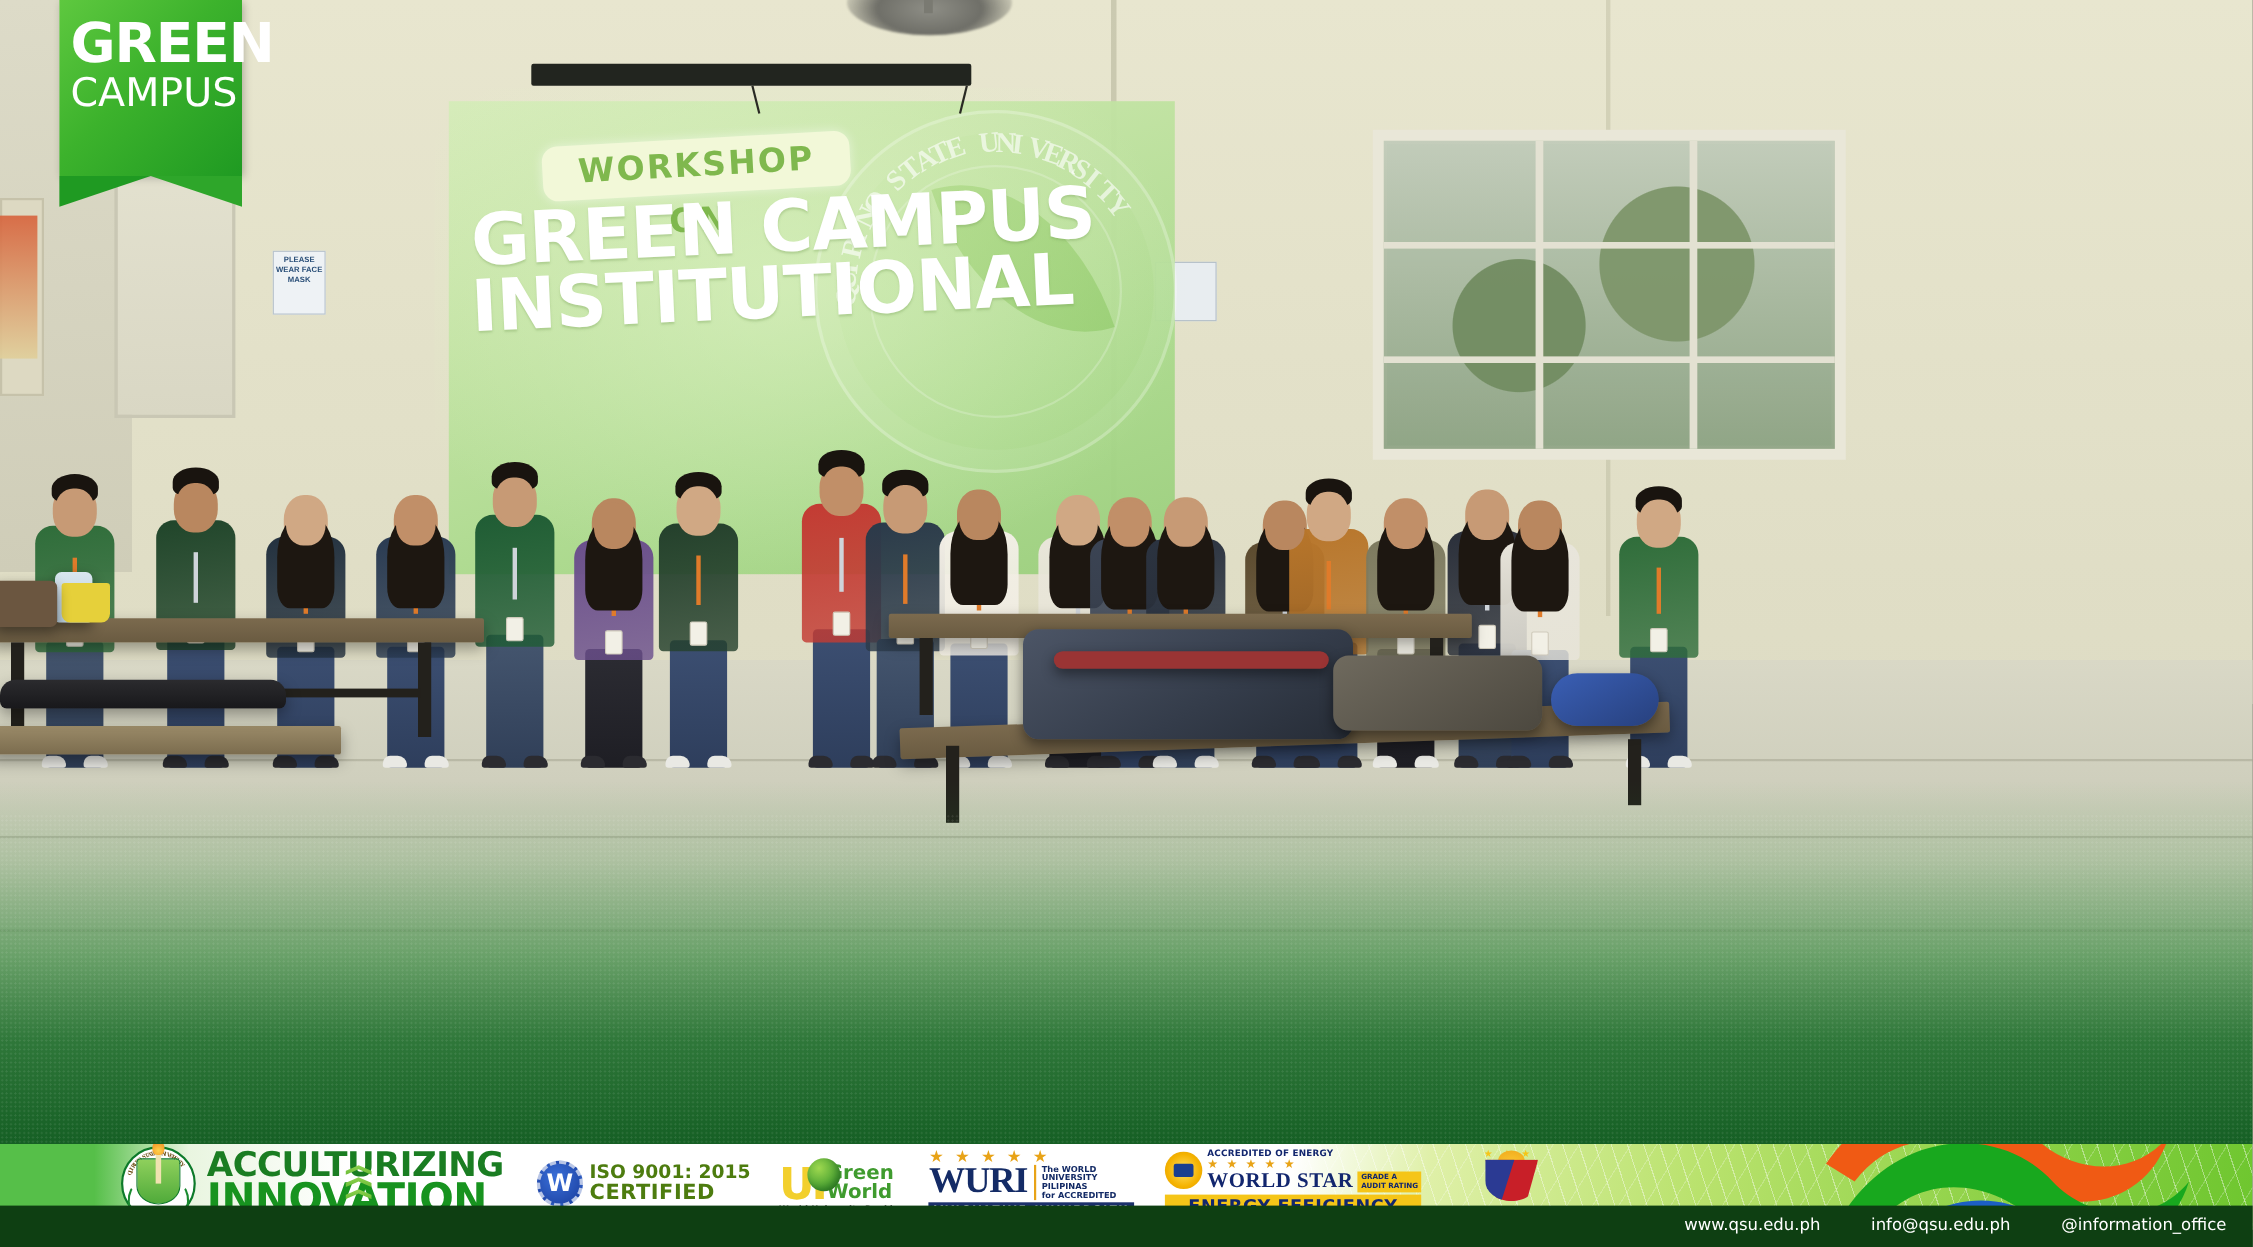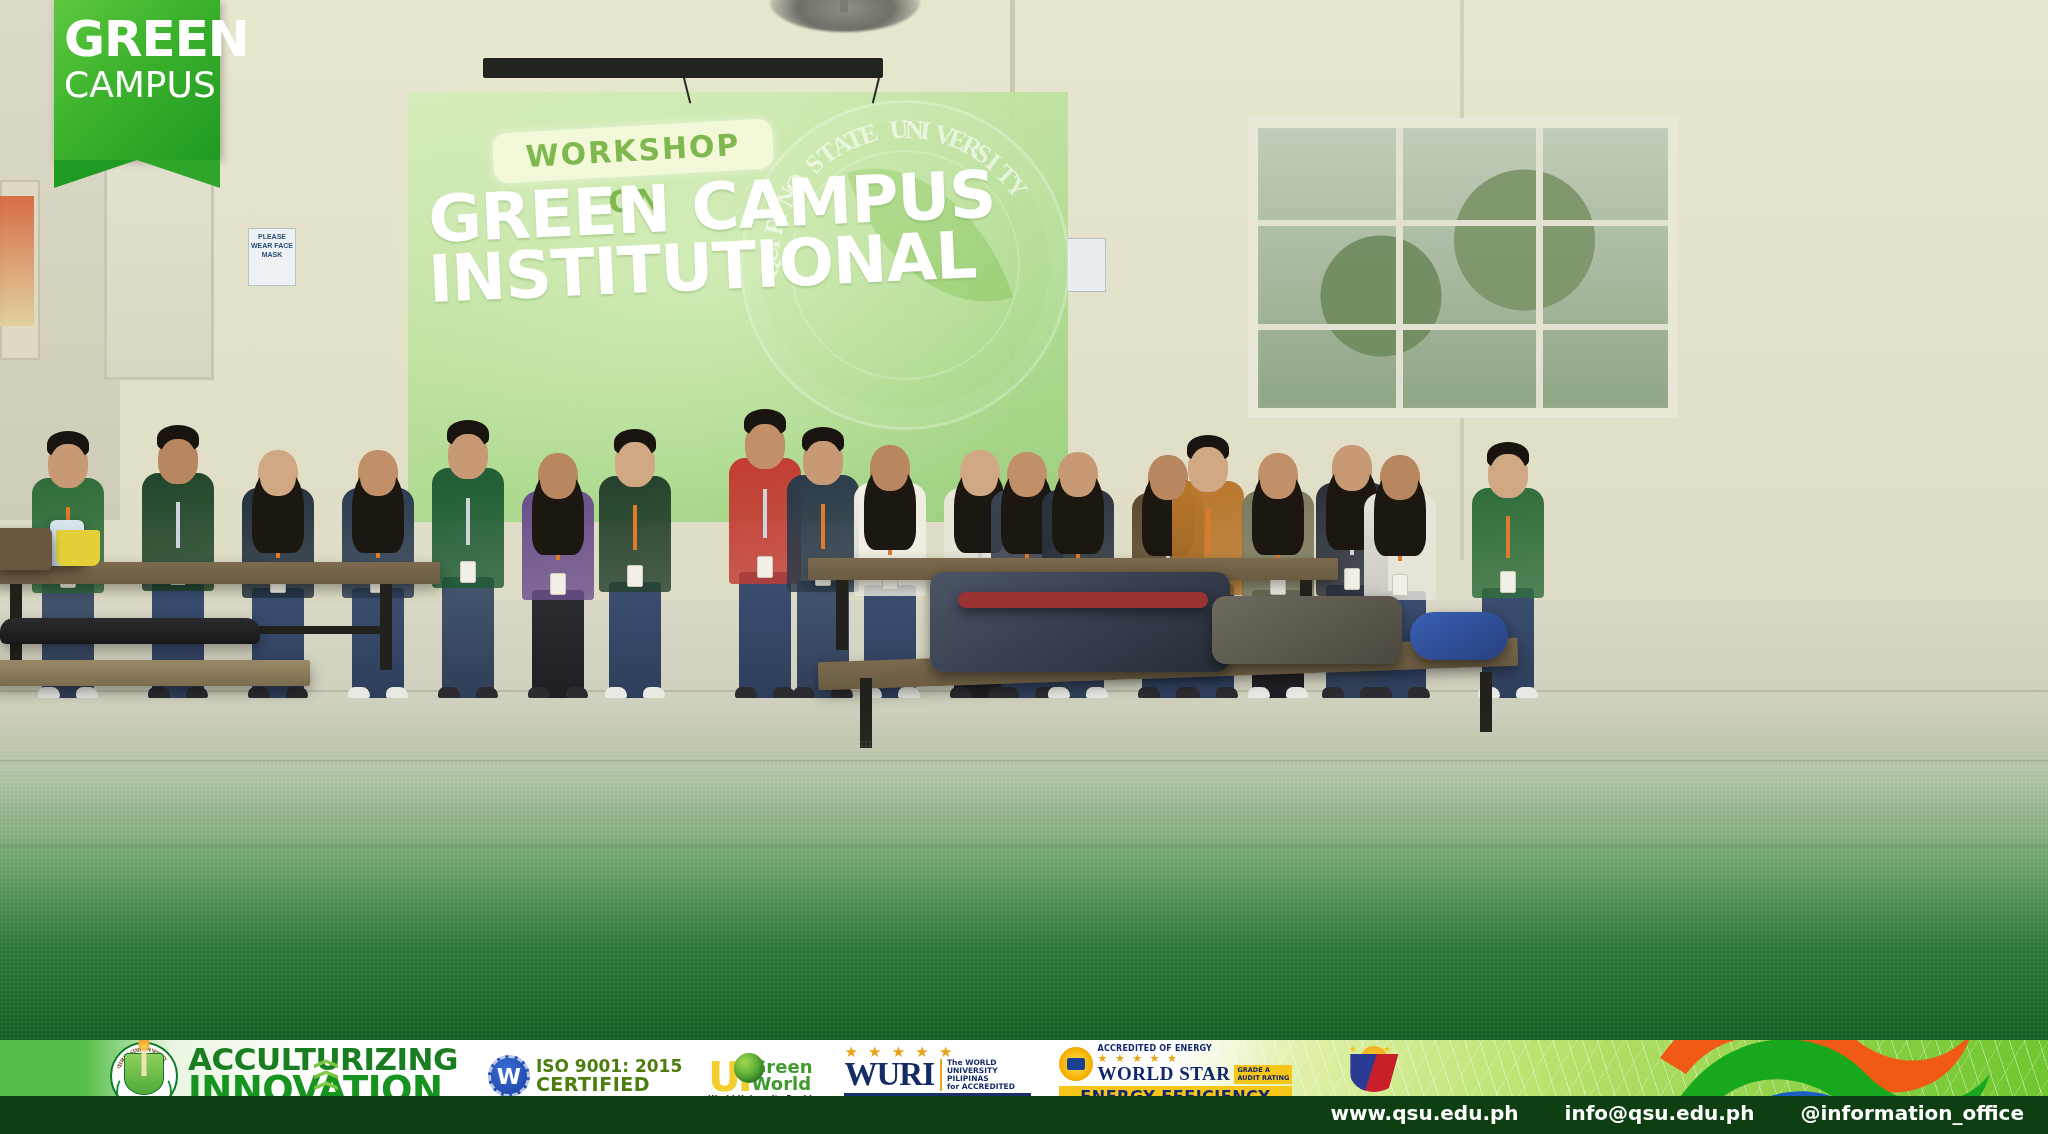--- a/index.html
+++ b/index.html
@@ -160,21 +160,21 @@
   .footer-right { position:absolute; left:930px; top:0; width:1118px; height:78px;
             background:linear-gradient(100deg, #ffffff 0%, #ffffff 22%, #dff0a8 33%, #b9e26d 55%, #8fd248 78%, #6ec62f 100%);
             clip-path:polygon(12% 0, 100% 0, 100% 100%, 0 100%); }
   .footer-right-lines { position:absolute; left:0; top:0; width:100%; height:100%;
             background-image:repeating-linear-gradient(72deg, rgba(255,255,255,.40) 0 1px, rgba(255,255,255,0) 1px 14px),
                              repeating-linear-gradient(-58deg, rgba(255,255,255,.22) 0 1px, rgba(255,255,255,0) 1px 20px); }
   .footer-bar { position:absolute; left:0; top:78px; width:2048px; height:16px;
             background:#0e3f12; }
   .footer-links { position:absolute; right:24px; top:1096px; height:34px; z-index:34;
             display:flex; gap:46px; align-items:center; }
-  .footer-links span { color:#fff; font-size:20px; font-weight:700;
+  .footer-links span { color:#fff; font-size:15px; font-weight:400;
             font-family:"DejaVu Sans", sans-serif; }
   .footer-darkbar { position:absolute; left:0; top:1096px; width:2048px; height:38px;
             background:#0e3f12; z-index:32; }
 
   .logos { position:absolute; left:0; top:0; height:72px; display:flex; align-items:center;
            gap:0; z-index:33; }
 
   
   .qsu-seal { position:relative; width:68px; height:68px; margin-left:110px; }
   .qsu-ring { position:absolute; inset:0; border-radius:50%; border:2px solid #0d7a2a;

